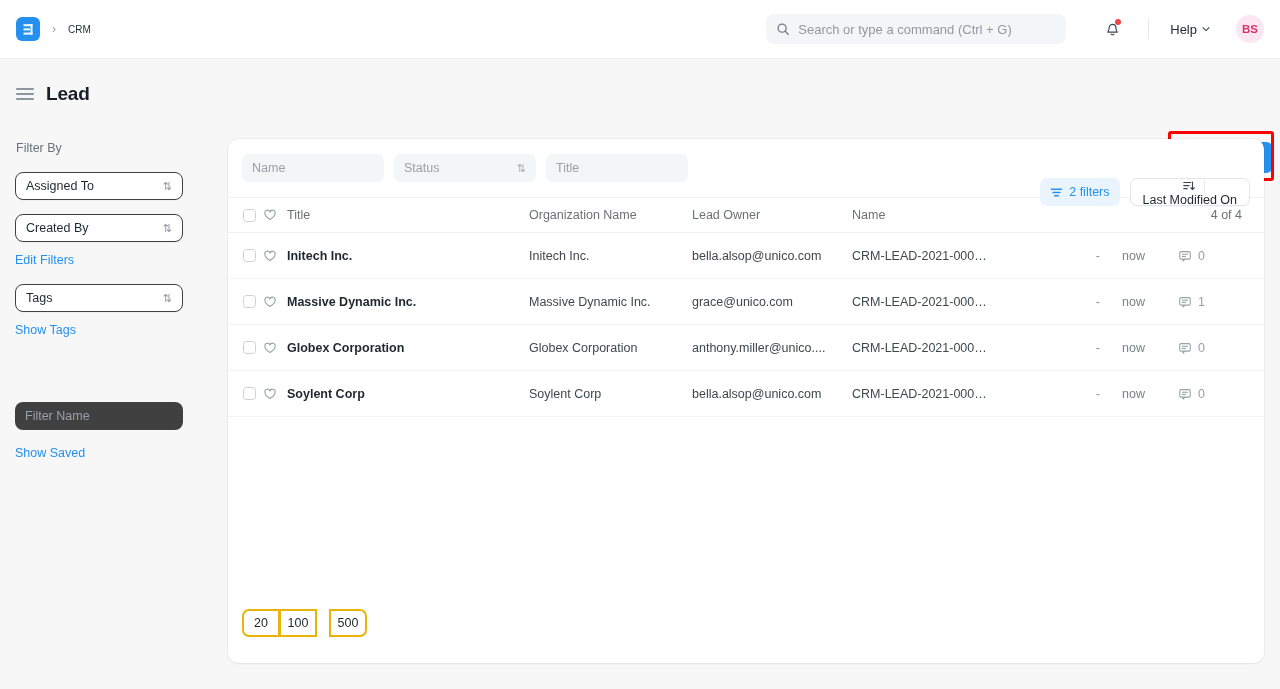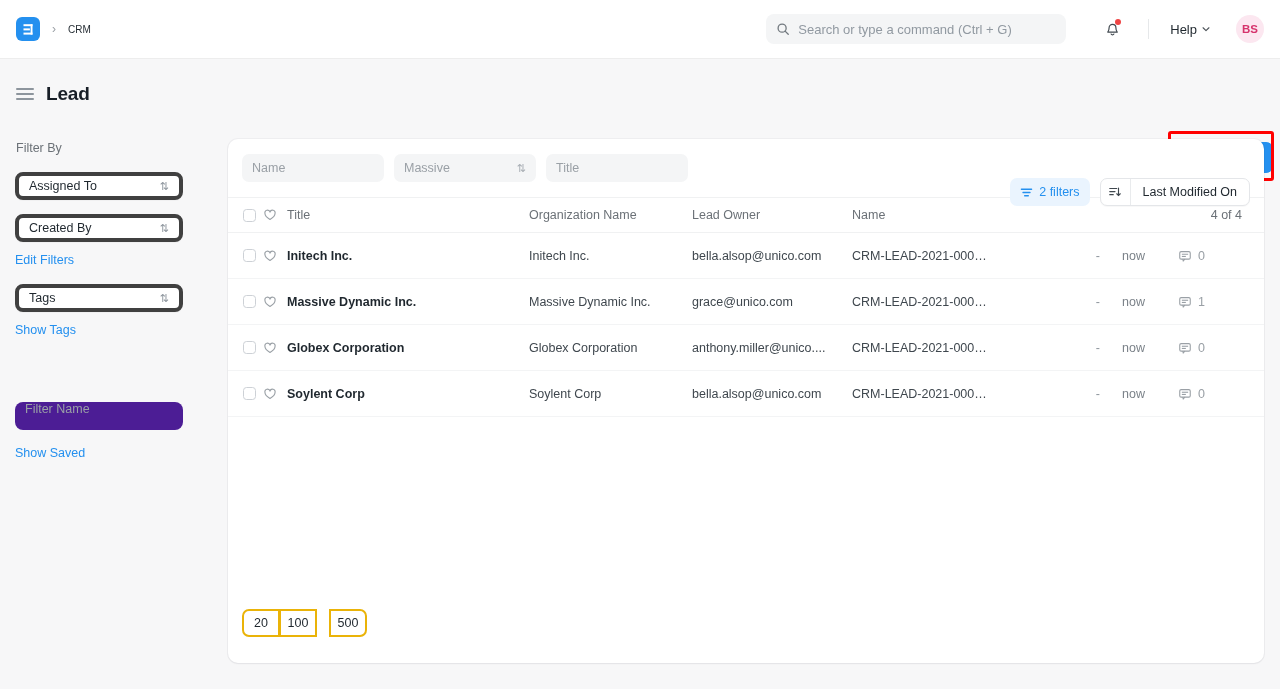--- a/index.html
+++ b/index.html
@@ -74,30 +74,30 @@
     position:absolute; left:1168px; top:72px; width:106px; height:50px;
     border:3px solid #ff0000; border-radius:3px; pointer-events:none;
   }
 
   
   .sidebar { position:absolute; left:0; top:137px; width:214px; }
   .side-label { font-size:12.5px; color:#6b7177; padding-left:16px; }
   .side-label.strong { font-weight:400; color:#c2410c;margin-top:36px; }
   .select {
     margin-left:15px; width:168px; height:28px; background:#fff;
-    border:4px solid #404040; border-radius:8px;
+    border:1px solid #404040; border-radius:8px;
     display:flex; align-items:center; padding:0 10px;
     font-size:12.5px; color:#1f272e; cursor:pointer;
     box-shadow:0 1px 1px rgba(16,24,40,0.03);
   }
   .select .chev { margin-left:auto; color:#8d959d; }
   .link { font-size:12.5px; color:#2490ef; padding-left:15px; cursor:pointer; }
   .txtinput {
-    margin-left:15px; width:168px; height:28px; background:#4c1d95;
-    border-radius:8px; display:flex; align-items:flex-start; padding:0 10px;
+    margin-left:15px; width:168px; height:28px; background:#404040;
+    border-radius:8px; display:flex; align-items:center; padding:0 10px;
     font-size:12.5px; color:#9aa0a6;
   }
 
   
   .card {
     position:absolute; left:228px; top:139px; width:1036px; height:524px;
     background:#ffffff; border-radius:10px;
     box-shadow:0 0 0 1px rgba(16,24,40,0.04), 0 1px 2px rgba(16,24,40,0.05);
     overflow:hidden;
   }
@@ -114,20 +114,21 @@
   .fin .chev { margin-left:auto; color:#a8aeb4; }
   .fb-right { margin-left:auto; display:flex; align-items:center; gap:10px;margin-top:48px; }
   .chip {
     height:28px; border-radius:7px; background:#eaf4fe; color:#2490ef;
     display:flex; align-items:center; gap:6px; padding:0 10px; font-size:12.5px; cursor:pointer;
   }
   .segbtn {
     display:flex; align-items:center; height:28px; border:1px solid #e4e6e9;
     border-radius:7px; overflow:hidden; background:#fff;
     box-shadow:0 1px 1px rgba(16,24,40,0.03);
+    flex-direction:column;
   }
   .segbtn .sg-icon { width:30px; height:100%; display:flex; align-items:center; justify-content:center; border-right:1px solid #e9ebed; cursor:pointer; }
   .segbtn .sg-text { padding:0 12px; font-size:12.5px; color:#1f272e; cursor:pointer; }
 
   
   .thead {
     height:36px; display:flex; align-items:center;
     border-top:1px solid #f0f1f2; border-bottom:1px solid #f0f1f2;
     color:#6b7177; font-size:12.5px;
   }
@@ -288,21 +289,21 @@
     <div class="link" style="position:absolute;top:309px;">Show Saved</div>
   </div>
 
   <div class="card">
 
     <div class="filterbar">
       <div class="fin name">
         <span>Name</span>
       </div>
       <div class="fin status">
-        <span>Massive</span>
+        <span>Status</span>
         <span class="chev" style="font-size:11px;">⇅</span>
       </div>
       <div class="fin title">
         <span>Title</span>
       </div>
 
       <div class="fb-right">
         <div class="chip">
           <span>
             <svg width="13" height="13" viewBox="0 0 14 14" stroke="#2490ef" stroke-width="1.4" stroke-linecap="round">

